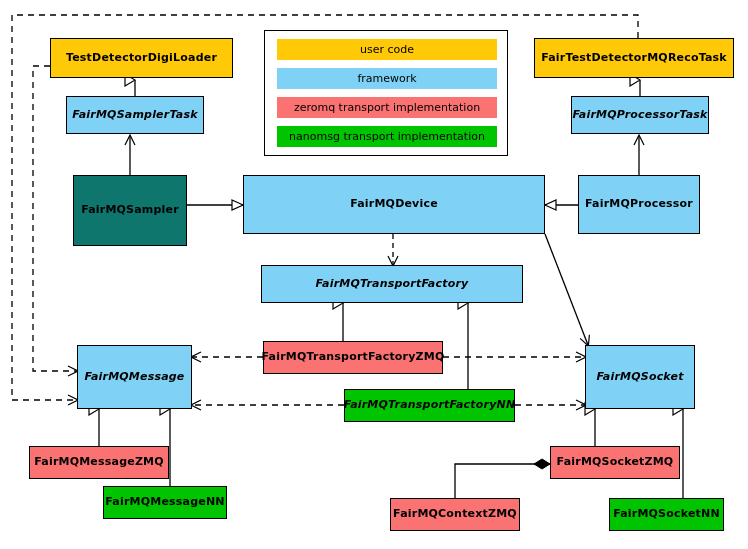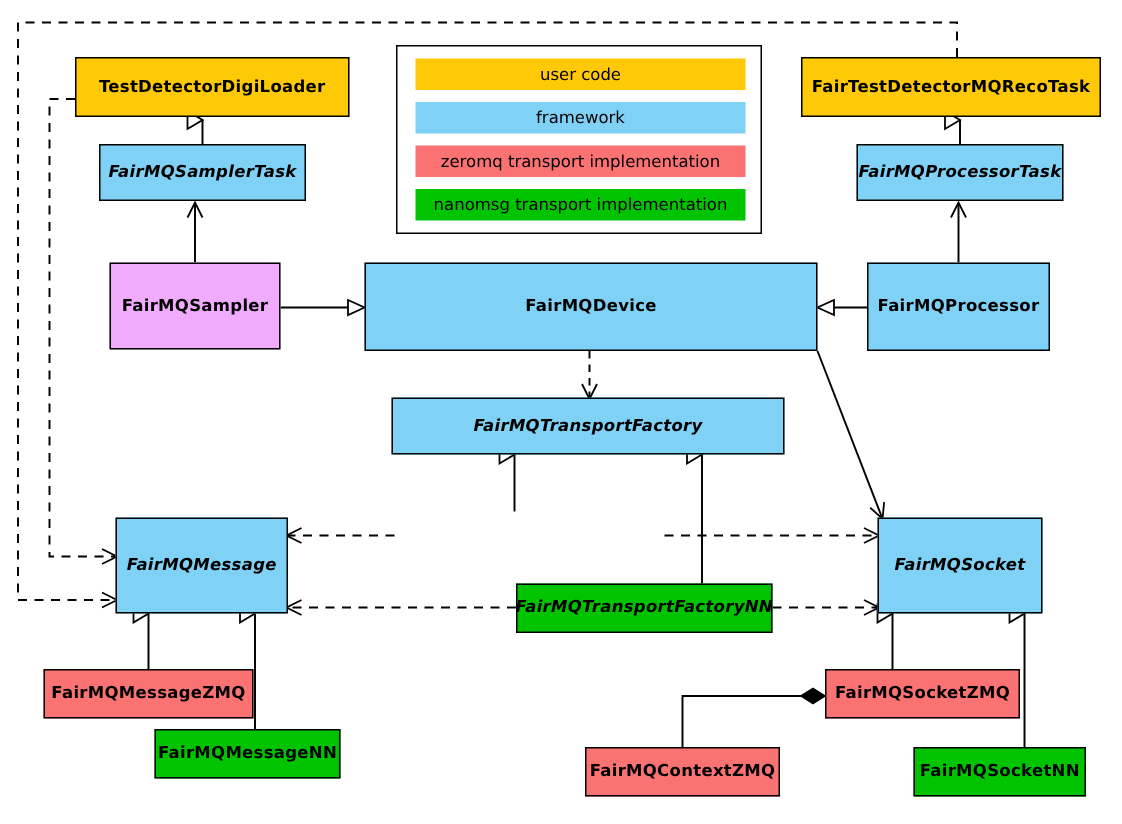--- a/index.html
+++ b/index.html
@@ -152,36 +152,39 @@
   </div>
 
   <div class="node abstract" style="left:66px;top:96px;width:138px;height:38px;background:#7FD2F5;">
     <span>FairMQSamplerTask</span>
   </div>
 
   <div class="node abstract" style="left:571px;top:96px;width:138px;height:38px;background:#7FD2F5;">
     <span>FairMQProcessorTask</span>
   </div>
 
-  <div class="node" style="left:73px;top:175px;width:114px;height:58px;background:#f0abfc;">
+  <div class="node" style="left:73px;top:175px;width:114px;height:71px;background:#0f766e;">
     <span>FairMQSampler</span>
   </div>
 
   <div class="node" style="left:243px;top:175px;width:302px;height:59px;background:#7FD2F5;">
     <span>FairMQDevice</span>
   </div>
 
   <div class="node" style="left:578px;top:175px;width:122px;height:59px;background:#7FD2F5;">
     <span>FairMQProcessor</span>
   </div>
 
   <div class="node abstract" style="left:261px;top:265px;width:262px;height:38px;background:#7FD2F5;">
     <span>FairMQTransportFactory</span>
   </div>
 
+  <div class="node" style="left:263px;top:341px;width:180px;height:33px;background:#FA7272;">
+    <span>FairMQTransportFactoryZMQ</span>
+  </div>
 
   <div class="node" style="left:344px;top:389px;width:171px;height:33px;background:#00C400;font-style:italic;">
     <span>FairMQTransportFactoryNN</span>
   </div>
 
   <div class="node abstract" style="left:77px;top:345px;width:115px;height:64px;background:#7FD2F5;">
     <span>FairMQMessage</span>
   </div>
 
   <div class="node abstract" style="left:585px;top:345px;width:110px;height:64px;background:#7FD2F5;">

